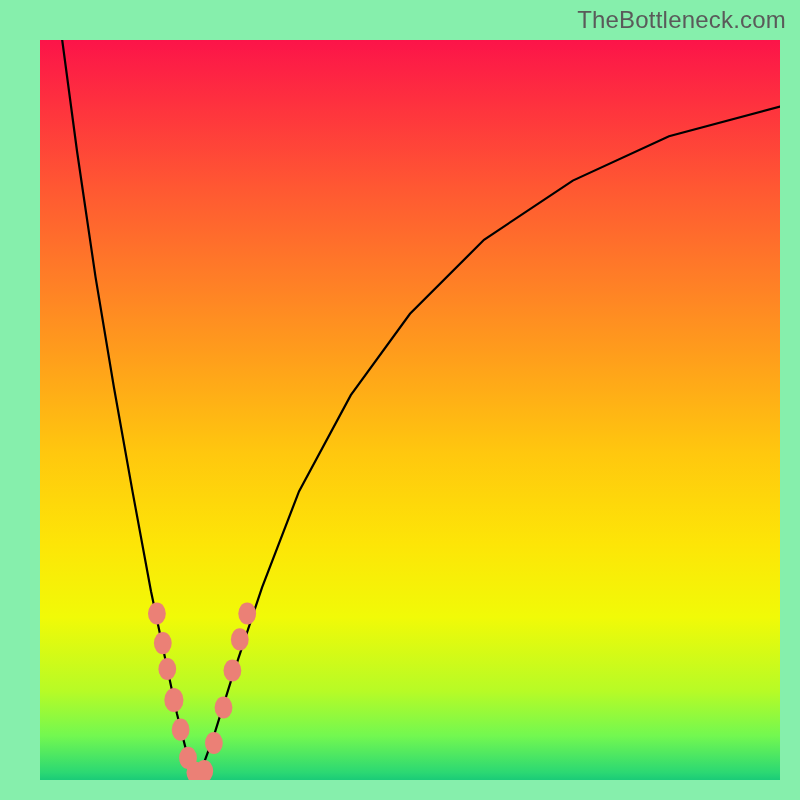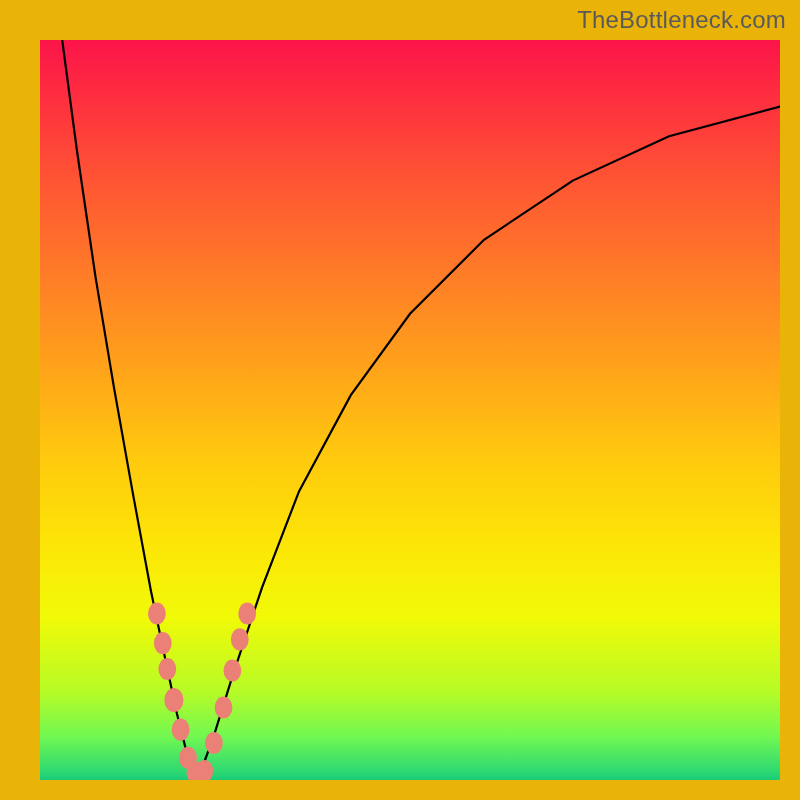--- a/index.html
+++ b/index.html
@@ -10,21 +10,21 @@
     background: #000;
     font-family: Arial, Helvetica, sans-serif;
     overflow: hidden;
   }
   .frame {
     position: absolute;
     left: 0;
     top: 0;
     width: 800px;
     height: 800px;
-    background: #eab308;
+    background: #86efac;
   }
   .plot {
     position: absolute;
     left: 40px;
     top: 40px;
     width: 740px;
     height: 740px;
     
     background: linear-gradient(
       to bottom,

